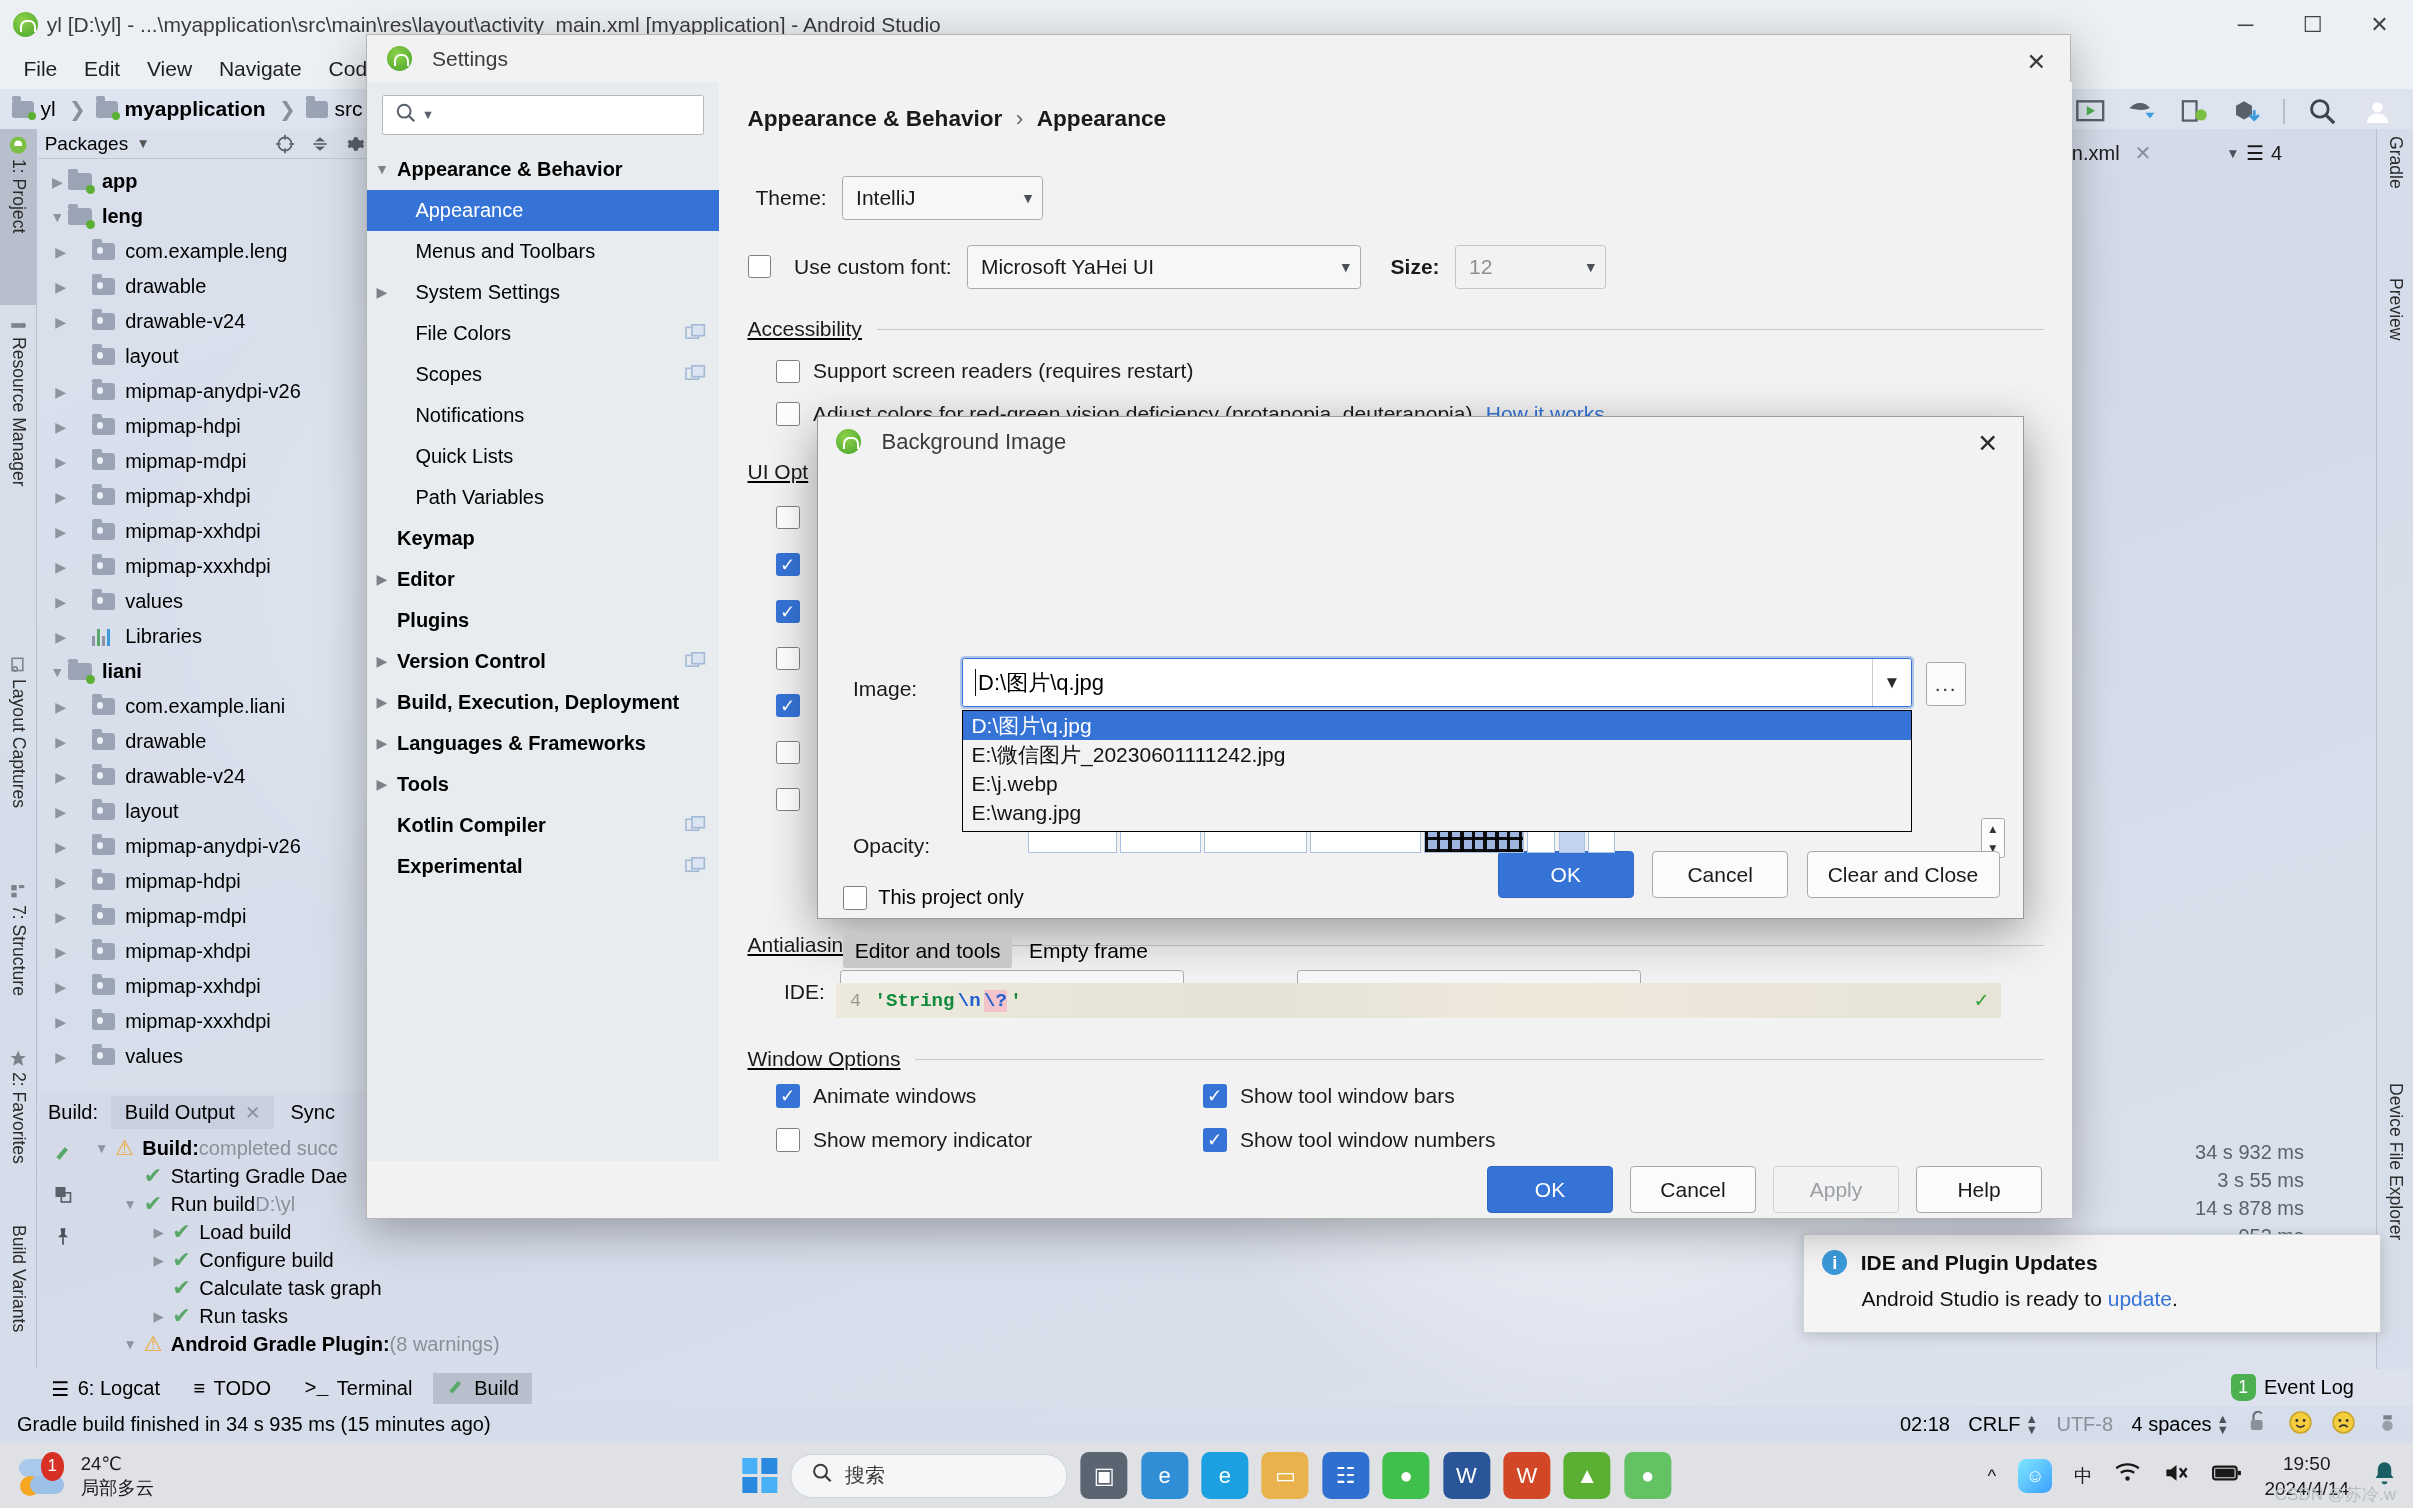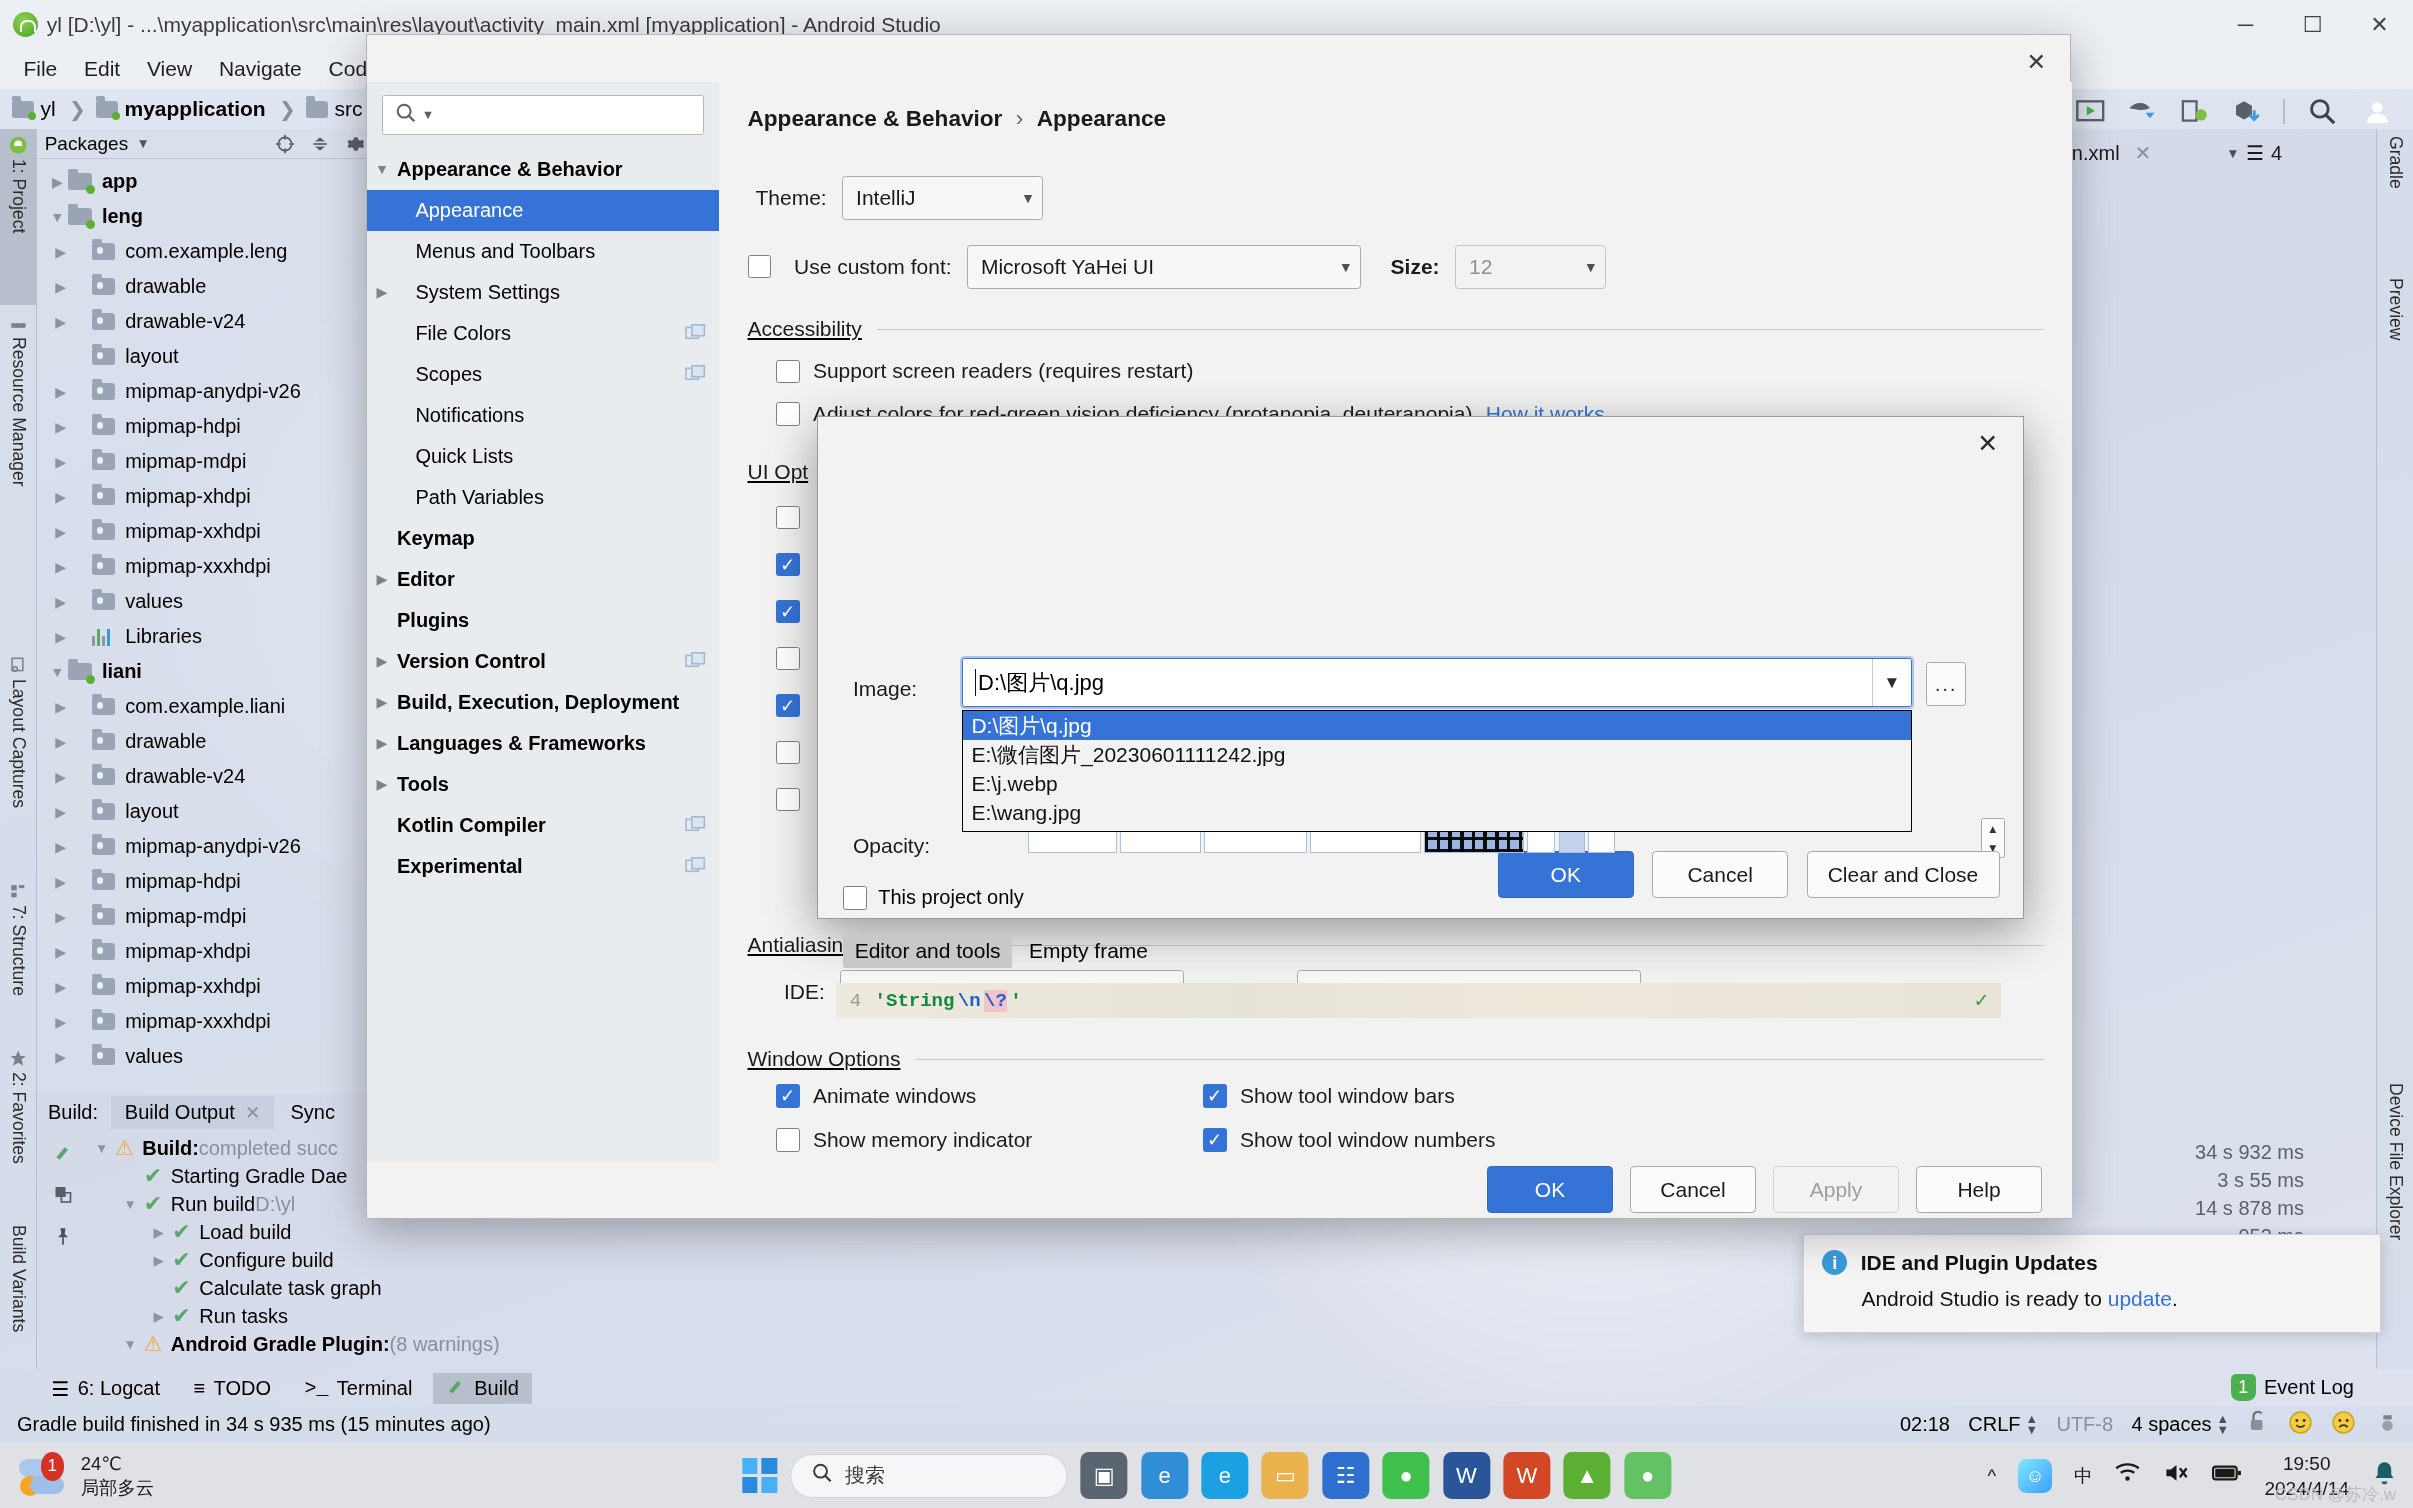--- a/index.html
+++ b/index.html
@@ -822,20 +822,24 @@
   <div class="nt">
     <span class="info-dot">i</span>
     <span>IDE and Plugin Updates</span>
   </div>
   <div class="nb">
     <span>Android Studio is ready to </span><span class="link">update</span><span>.</span>
   </div>
 </div>
 
 <div id="settings-dialog">
+  <div id="sd-title">
+    <span class="as-logo"></span>
+    <span>Settings</span>
+  </div>
   <div id="sd-close">✕</div>
 
   <div id="sd-body">
     <div id="sd-left">
       <div id="sd-search">
         <span>
           <svg width="22" height="22" viewBox="0 0 24 24">
               <circle cx="10" cy="10" r="7" fill="none" stroke="#5a6069" stroke-width="2.2"></circle>
               <path d="M15 15l6 6" stroke="#5a6069" stroke-width="2.5"></path>
             </svg>
@@ -1038,20 +1042,24 @@
 
   <div id="sd-buttons">
     <span class="btn primary">OK</span>
     <span class="btn">Cancel</span>
     <span class="btn dis">Apply</span>
     <span class="btn">Help</span>
   </div>
 </div>
 
 <div id="bg-dialog">
+  <div id="bg-title">
+    <span class="as-logo"></span>
+    <span>Background Image</span>
+  </div>
   <div id="bg-close">✕</div>
 
   <span class="bg-lbl" id="bg-image-lbl">Image:</span>
   <span class="bg-lbl" id="bg-opacity-lbl">Opacity:</span>
 
   <div id="bg-combo">
     <span class="caretline"></span>
     <span>D:\图片\q.jpg</span>
     <span class="dd">▼</span>
   </div>

